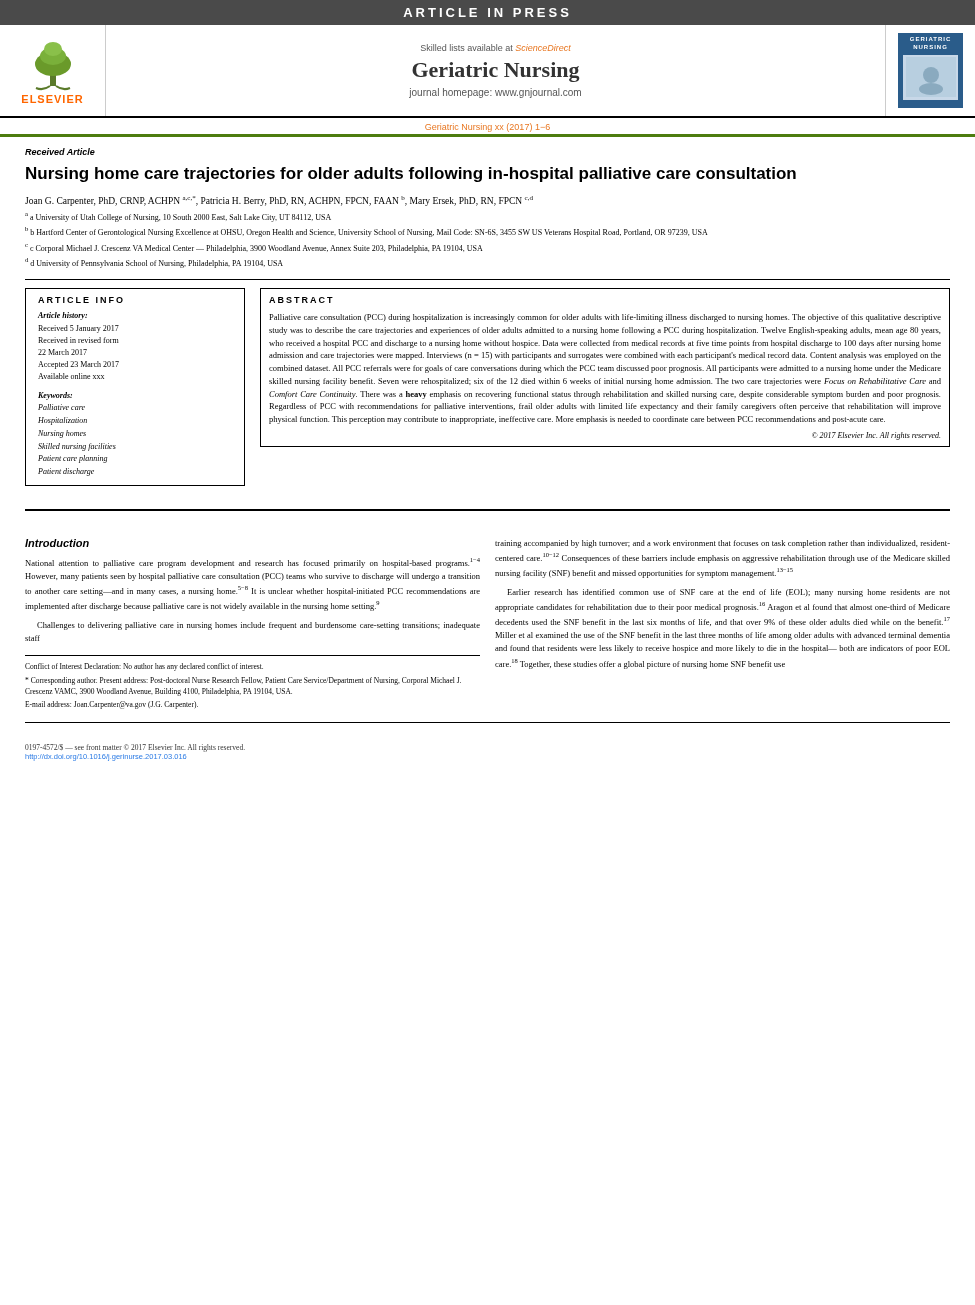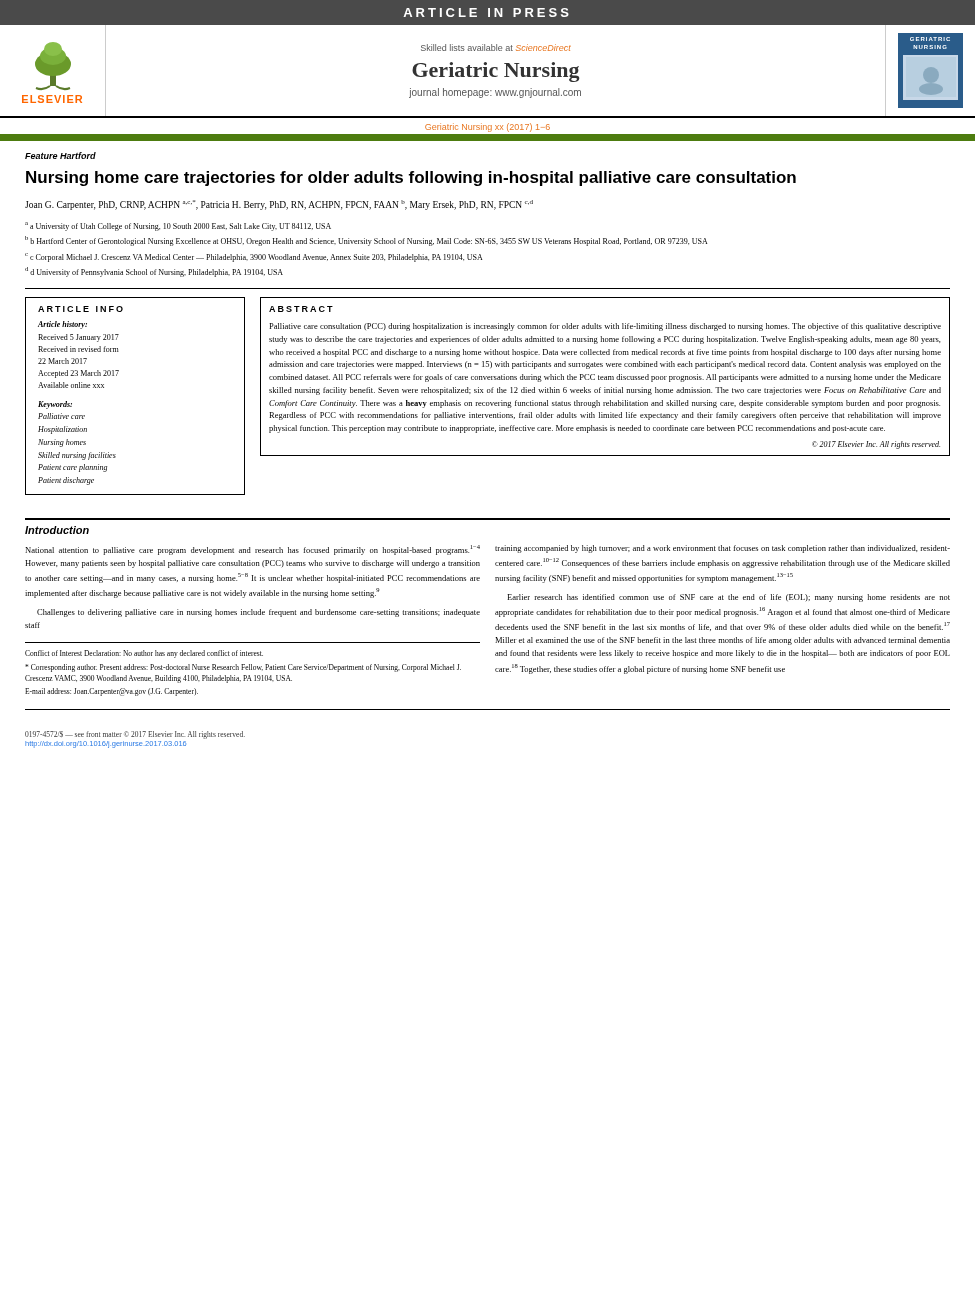--- a/index.html
+++ b/index.html
@@ -139,21 +139,21 @@
       color: #2a5c8a;
     }
 
     
     .citation-line {
       text-align: center;
       font-size: 9px;
       color: #e87722;
       font-family: Arial, sans-serif;
       padding: 4px 0 2px;
-      border-bottom: 7px solid #4d7c0f;
+      border-bottom: 3px solid #4d7c0f;
     }
 
     
     .article-content {
       padding: 10px 25px;
     }
 
     .feature-article-label {
       font-size: 9px;
       font-style: italic;
@@ -168,21 +168,20 @@
       font-weight: bold;
       color: #000;
       line-height: 1.3;
       margin-bottom: 8px;
       font-family: Arial, sans-serif;
     }
 
     .authors-line {
       font-size: 9.5px;
       color: #000;
-      margin-bottom: 5px;
       line-height: 1.5;
     }
 
     .author-sup {
       font-size: 7px;
       vertical-align: super;
     }
 
     .affiliations {
       font-size: 8px;
@@ -288,22 +287,21 @@
       margin-top: 5px;
       font-style: italic;
     }
 
     
     .bottom-two-column {
       display: flex;
       gap: 15px;
       margin-top: 15px;
       border-top: 2px solid #000;
-      padding-top: 4px;
-      align-items: center;
+      padding-top: 26px;
     }
 
     .bottom-left {
       flex: 1;
     }
 
     .bottom-right {
       flex: 1;
     }
 
@@ -408,21 +406,21 @@
         </svg>
       </div>
     </div>
   </div>
 </div>
 
 <div class="citation-line">Geriatric Nursing xx (2017) 1−6</div>
 
 <div class="article-content">
 
-  <div class="feature-article-label">Feature Hartford</div>
+  <div class="feature-article-label">Received Article</div>
   <div class="article-title">Nursing home care trajectories for older adults following in-hospital palliative care consultation</div>
 
   <div class="authors-line">
     Joan G. Carpenter, PhD, CRNP, ACHPN <sup class="author-sup">a,c,*</sup>, Patricia H. Berry, PhD, RN, ACHPN, FPCN, FAAN <sup class="author-sup">b</sup>,
     Mary Ersek, PhD, RN, FPCN <sup class="author-sup">c,d</sup>
   </div>
 
   <div class="affiliations">
     <div class="affil-item"><sup>a</sup> <span>a University of Utah College of Nursing, 10 South 2000 East, Salt Lake City, UT 84112, USA</span></div>
     <div class="affil-item"><sup>b</sup> <span>b Hartford Center of Gerontological Nursing Excellence at OHSU, Oregon Health and Science, University School of Nursing, Mail Code: SN-6S, 3455 SW US Veterans Hospital Road, Portland, OR 97239, USA</span></div>

